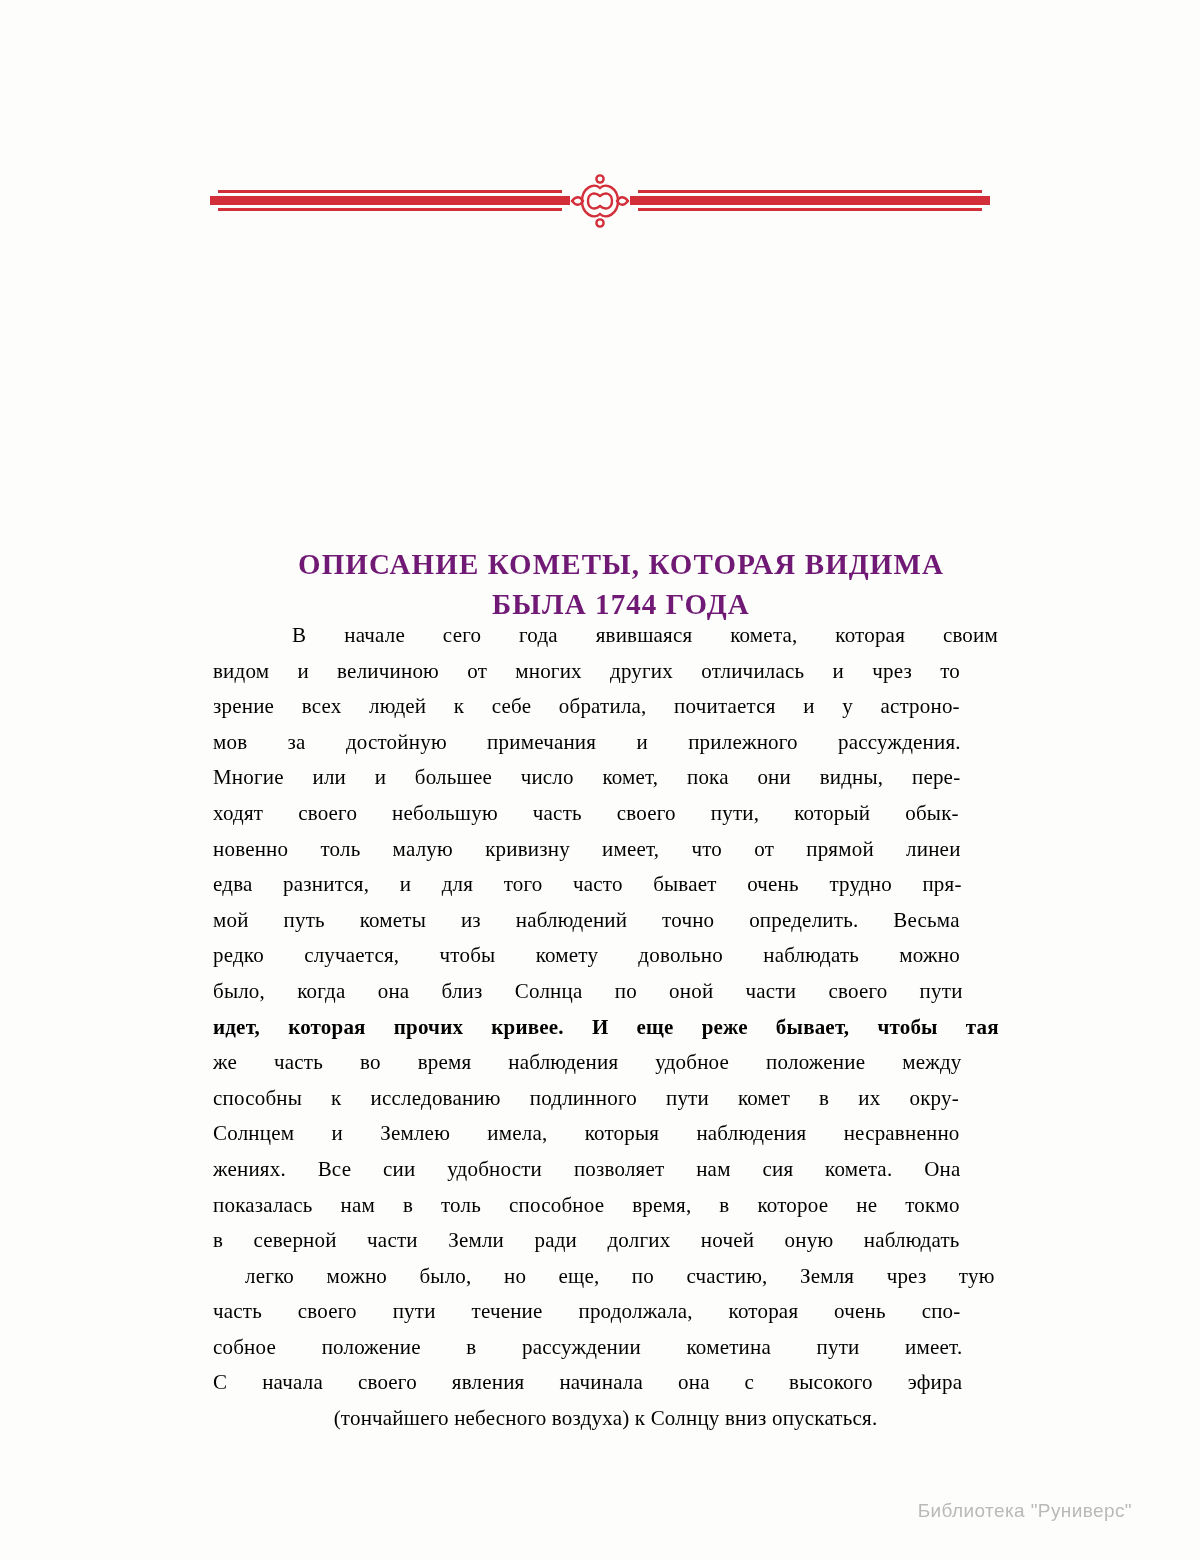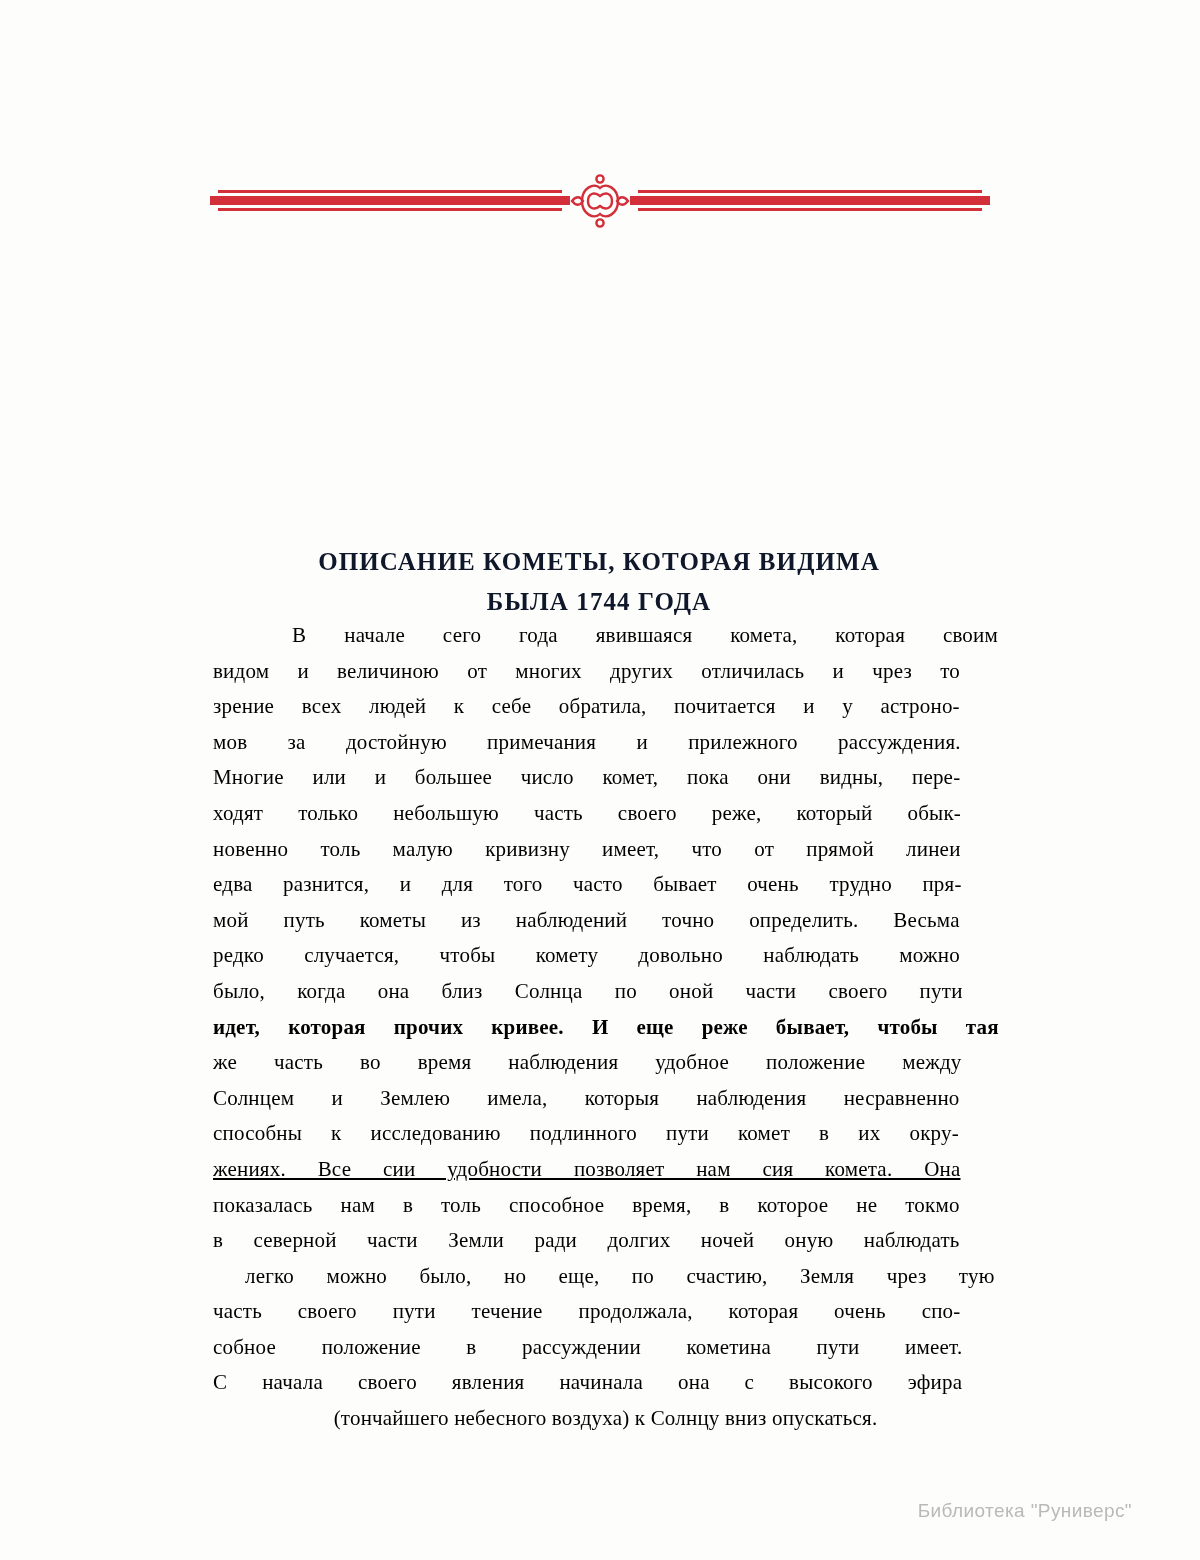--- a/index.html
+++ b/index.html
@@ -55,28 +55,28 @@
     top: 0;
     transform: translateX(-50%);
     width: 96px;
     height: 62px;
   }
 
   
   .title {
     position: absolute;
     top: 525px;
-    left: 204px;
+    left: 226px;
     width: 790px;
     text-align: center;
     font-family: "Liberation Serif", serif;
-    font-size: 25px;
+    font-size: 29px;
     letter-spacing: 1.1px;
     line-height: 40px;
-    color: #0f172a;
+    color: #701a75;
   }
   .title .l1, .title .l2 { display: block; white-space: pre; }
 
   
   .body-text {
     position: absolute;
     top: 618px;
     left: 213px;
     width: 785px;
     font-family: "Liberation Serif", serif;
@@ -133,31 +133,31 @@
     <span class="l1">ОПИСАНИЕ КОМЕТЫ, КОТОРАЯ ВИДИМА</span>
     <span class="l2">БЫЛА 1744 ГОДА</span>
   </h1>
 
   <div class="body-text">
     <div class="jline"><span class="indent"></span><span class="w" style="word-spacing: 32.4286px;">В начале сего года явившаяся комета, которая своим</span></div>
     <div class="jline"><span class="w" style="word-spacing: 22.7778px;">видом и величиною от многих других отличилась и чрез то</span></div>
     <div class="jline"><span class="w" style="word-spacing: 22.1111px;">зрение всех людей к себе обратила, почитается и у астроно-</span></div>
     <div class="jline"><span class="w" style="word-spacing: 34.8333px; text-align: center;">мов за достойную примечания и прилежного рассуждения.</span></div>
     <div class="jline"><span class="w" style="word-spacing: 23.2222px;">Многие или и большее число комет, пока они видны, пере-</span></div>
-    <div class="jline"><span class="w" style="word-spacing: 29.5714px;">ходят только небольшую часть своего реже, который обык-</span></div>
+    <div class="jline"><span class="w" style="word-spacing: 29.5714px;">ходят своего небольшую часть своего пути, который обык-</span></div>
     <div class="jline"><span class="w" style="word-spacing: 26.75px;">новенно толь малую кривизну имеет, что от прямой линеи</span></div>
     <div class="jline"><span class="w" style="word-spacing: 25.1111px;">едва разнится, и для того часто бывает очень трудно пря-</span></div>
     <div class="jline"><span class="w" style="word-spacing: 29.4286px;">мой путь кометы из наблюдений точно определить. Весьма</span></div>
     <div class="jline"><span class="w" style="word-spacing: 34.8333px;">редко случается, чтобы комету довольно наблюдать можно</span></div>
     <div class="jline"><span class="w" style="word-spacing: 26.7778px;">было, когда она близ Солнца по оной части своего пути</span></div>
     <div class="jline"><span class="w" style="word-spacing: 22.6667px; font-weight: bold;">идет, которая прочих кривее. И еще реже бывает, чтобы тая</span></div>
     <div class="jline"><span class="w" style="word-spacing: 31.5714px;">же часть во время наблюдения удобное положение между</span></div>
+    <div class="jline"><span class="w" style="word-spacing: 23.625px;">способны к исследованию подлинного пути комет в их окру-</span></div>
     <div class="jline"><span class="w" style="word-spacing: 31.8333px;">Солнцем и Землею имела, которыя наблюдения несравненно</span></div>
-    <div class="jline"><span class="w" style="word-spacing: 23.625px;">способны к исследованию подлинного пути комет в их окру-</span></div>
-    <div class="jline"><span class="w" style="word-spacing: 26.375px; text-decoration: underline;">жениях. Все сии удобности позволяет нам сия комета. Она</span></div>
+    <div class="jline"><span class="w" style="word-spacing: 26.375px;">жениях. Все сии удобности позволяет нам сия комета. Она</span></div>
     <div class="jline"><span class="w" style="word-spacing: 22.5556px;">показалась нам в толь способное время, в которое не токмо</span></div>
     <div class="jline"><span class="w" style="word-spacing: 25px;">в северной части Земли ради долгих ночей оную наблюдать</span></div>
     <div class="jline"><span class="w" style="word-spacing: 27px; margin-left: 32px;">легко можно было, но еще, по счастию, Земля чрез тую</span></div>
     <div class="jline"><span class="w" style="word-spacing: 30.4286px;">часть своего пути течение продолжала, которая очень спо-</span></div>
     <div class="jline"><span class="w" style="word-spacing: 40.1667px;">собное положение в рассуждении кометина пути имеет.</span></div>
     <div class="jline"><span class="w" style="word-spacing: 29.5px;">С начала своего явления начинала она с высокого эфира</span></div>
     <div class="jline last"><span class="w">(тончайшего небесного воздуха) к Солнцу вниз опускаться.</span></div>
   </div>
 
   <div class="watermark">Библиотека "Руниверс"</div>

